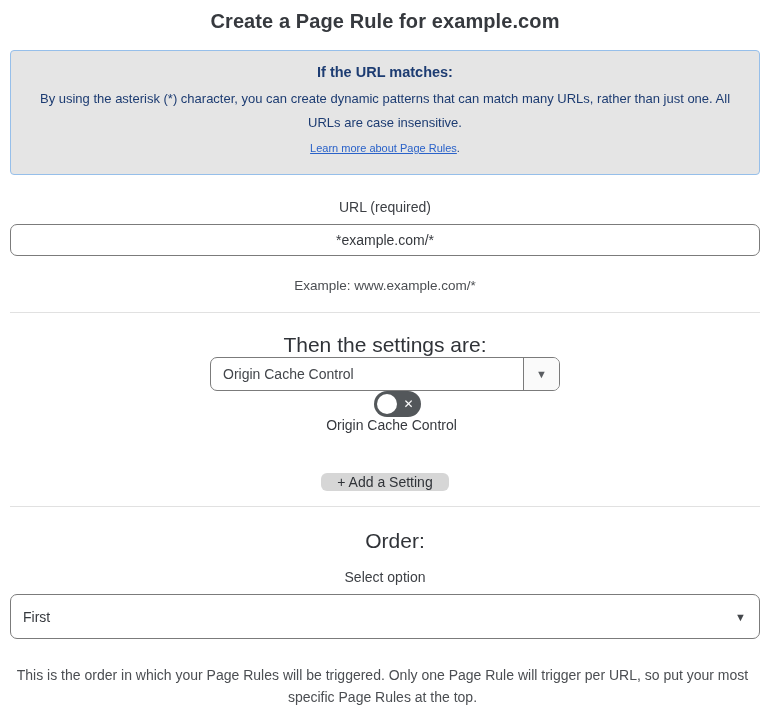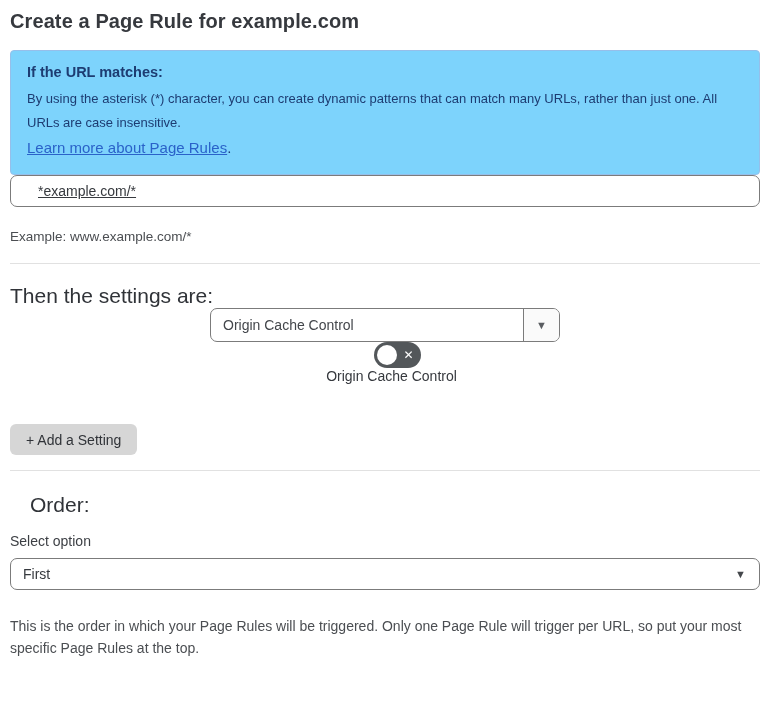--- a/index.html
+++ b/index.html
@@ -1,52 +1,52 @@
 <!DOCTYPE html>
 <html><head>
 <meta charset="utf-8">
 <style>
-  * { margin: 0; padding: 0; box-sizing: border-box; }
+  * { margin: 0; padding: 0; box-sizing: border-box; text-align: center; }
   html, body {
     width: 770px; height: 710px;
     background: #ffffff;
     font-family: "Liberation Sans", sans-serif;
     color: #36393e;
     overflow: hidden;
   }
   .page { padding: 8px 10px 0 10px; }
 
   .page-title {
     font-size: 20px;
     font-weight: bold;
     color: #36393e;
     letter-spacing: 0.1px;
     margin-top: 2px;
   }
 
   
   .info-box {
     margin-top: 17px;
-    background: #7dd3fc;
+    background: #e5e5e5;
     border: 1px solid #96bfea;
     border-radius: 4px;
     padding: 13px 16px 14px 16px;
     color: #1d3c72;
   }
   .info-box .info-heading {
     font-size: 14.5px;
     font-weight: bold;
     margin-bottom: 7px;
   }
   .info-box .info-body {
     font-size: 13px;
     line-height: 24px;
     max-width: 720px;
   }
-  .info-box .info-link-line { font-size: 15px; line-height: 24px; margin-top: 1px; }
+  .info-box .info-link-line { font-size: 11px; line-height: 24px; margin-top: 1px; }
   .info-link {
     color: #2a62c9;
     text-decoration: underline;
     cursor: pointer;
   }
 
   
   .field-label {
     font-size: 14px;
     color: #3c3f44;
@@ -56,21 +56,20 @@
     width: 100%;
     height: 32px;
     border: 1px solid #7b7b7b;
     border-radius: 7px;
     padding: 0 27px;
     font-size: 14px;
     font-family: "Liberation Sans", sans-serif;
     color: #36393e;
     background: #fff;
     outline: none;
-    text-decoration: underline;
   }
   .hint {
     font-size: 13.5px;
     color: #4b4e52;
     margin-top: 22px;
   }
   .divider {
     border: none;
     border-top: 1px solid #e1e1e1;
     margin: 0;
@@ -162,27 +161,27 @@
     border: none;
     border-radius: 6px;
     font-size: 14px;
     font-family: "Liberation Sans", sans-serif;
     cursor: pointer;
   }
   .btn-gray {
     background: #d6d6d6;
     color: #303338;
   }
-  .add-setting-btn { margin-top: 40px; height: 31px; }
+  .add-setting-btn { margin-top: 40px; height: 18px; }
 
   
   .full-select {
     position: relative;
     width: 100%;
-    height: 32px;
+    height: 45px;
     border: 1px solid #7b7b7b;
     border-radius: 7px;
     background: #fff;
     display: flex;
     align-items: center;
     padding: 0 12px;
     font-size: 14px;
     color: #36393e;
     cursor: pointer;
   }
@@ -216,20 +215,21 @@
 <div class="page">
 
   <h1 class="page-title">Create a Page Rule for example.com</h1>
 
   <div class="info-box">
     <div class="info-heading">If the URL matches:</div>
     <div class="info-body">By using the asterisk (*) character, you can create dynamic patterns that can match many URLs, rather than just one. All URLs are case insensitive.</div>
     <div class="info-link-line"><span class="info-link">Learn more about Page Rules</span><span style="color:#1d3c72">.</span></div>
   </div>
 
+  <div class="field-label mt-url-label">URL (required)</div>
   <input class="text-input" type="text" value="*example.com/*" style="">
   <div class="hint">Example: www.example.com/*</div>
 
   <hr class="divider mt-div-1">
 
   <div class="section-heading mt-settings-h">Then the settings are:</div>
 
 
   <div class="setting-row" style="margin-top:0">
     <div class="split-select">

